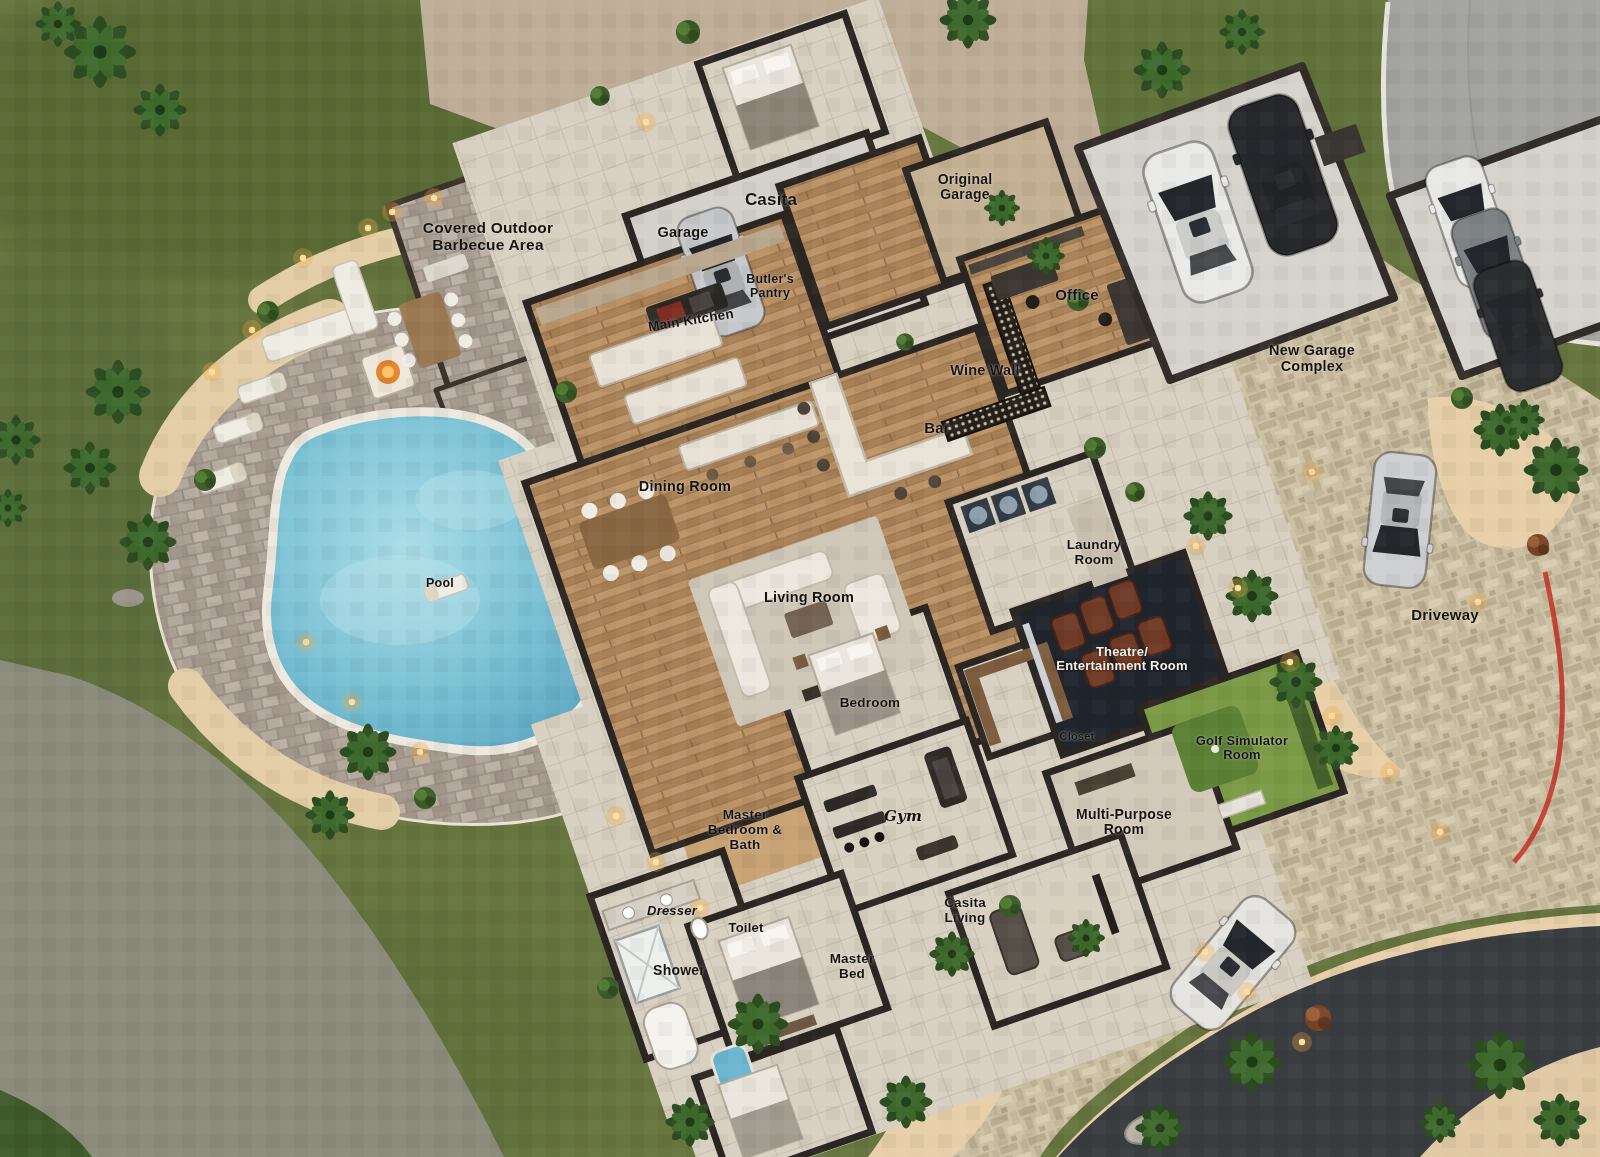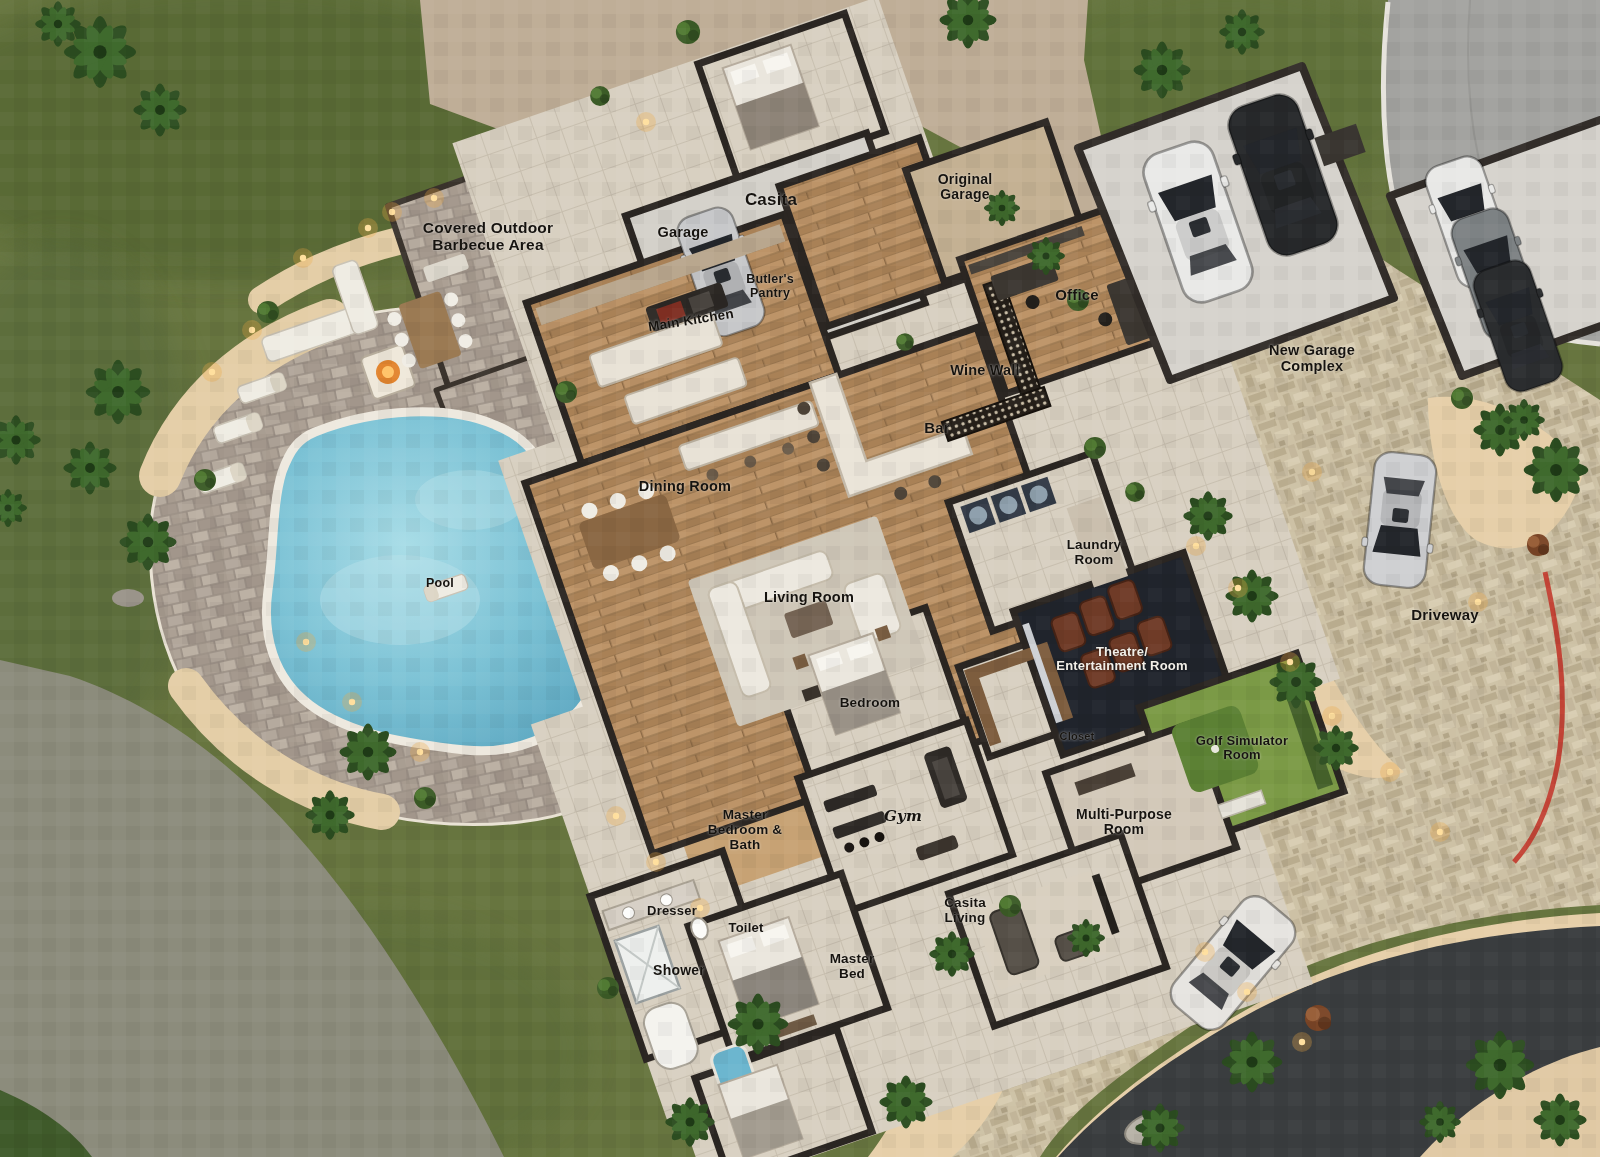--- a/index.html
+++ b/index.html
@@ -508,17 +508,17 @@
 <div class="lbl wrap" style="left:1094px;top:553px;width:80px;font-size:13.5px;">Laundry Room</div>
 <div class="lbl wrap light" style="left:1122px;top:659px;width:140px;font-size:13px;">Theatre/ Entertainment Room</div>
 <div class="lbl" style="left:1445px;top:591px;font-size:15px;margin-top:24px;">Driveway</div>
 <div class="lbl" style="left:870px;top:703px;font-size:13.5px;">Bedroom</div>
 <div class="lbl" style="left:1041px;top:736px;font-size:11px;margin-left:36px;">Closet</div>
 <div class="lbl wrap" style="left:1242px;top:748px;width:105px;font-size:13px;">Golf Simulator Room</div>
 <div class="lbl wrap" style="left:1124px;top:822px;width:135px;font-size:14px;">Multi-Purpose Room</div>
 <div class="lbl wrap" style="left:745px;top:830px;width:82px;font-size:13.5px;">Master Bedroom &amp; Bath</div>
 <div class="lbl script" style="left:903px;top:816px;font-size:15px;">Gym</div>
 <div class="lbl wrap" style="left:965px;top:911px;width:70px;font-size:13.5px;">Casita Living</div>
-<div class="lbl" style="left:672px;top:911px;font-size:13px;">Dresser</div>
+<div class="lbl" style="left:672px;top:911px;font-size:13px;font-style:italic;">Dresser</div>
 <div class="lbl" style="left:746px;top:928px;font-size:13px;">Toilet</div>
 <div class="lbl" style="left:679px;top:971px;font-size:14px;">Shower</div>
 <div class="lbl wrap" style="left:852px;top:967px;width:64px;font-size:13.5px;">Master Bed</div>
 </div>
 
 </body></html>

